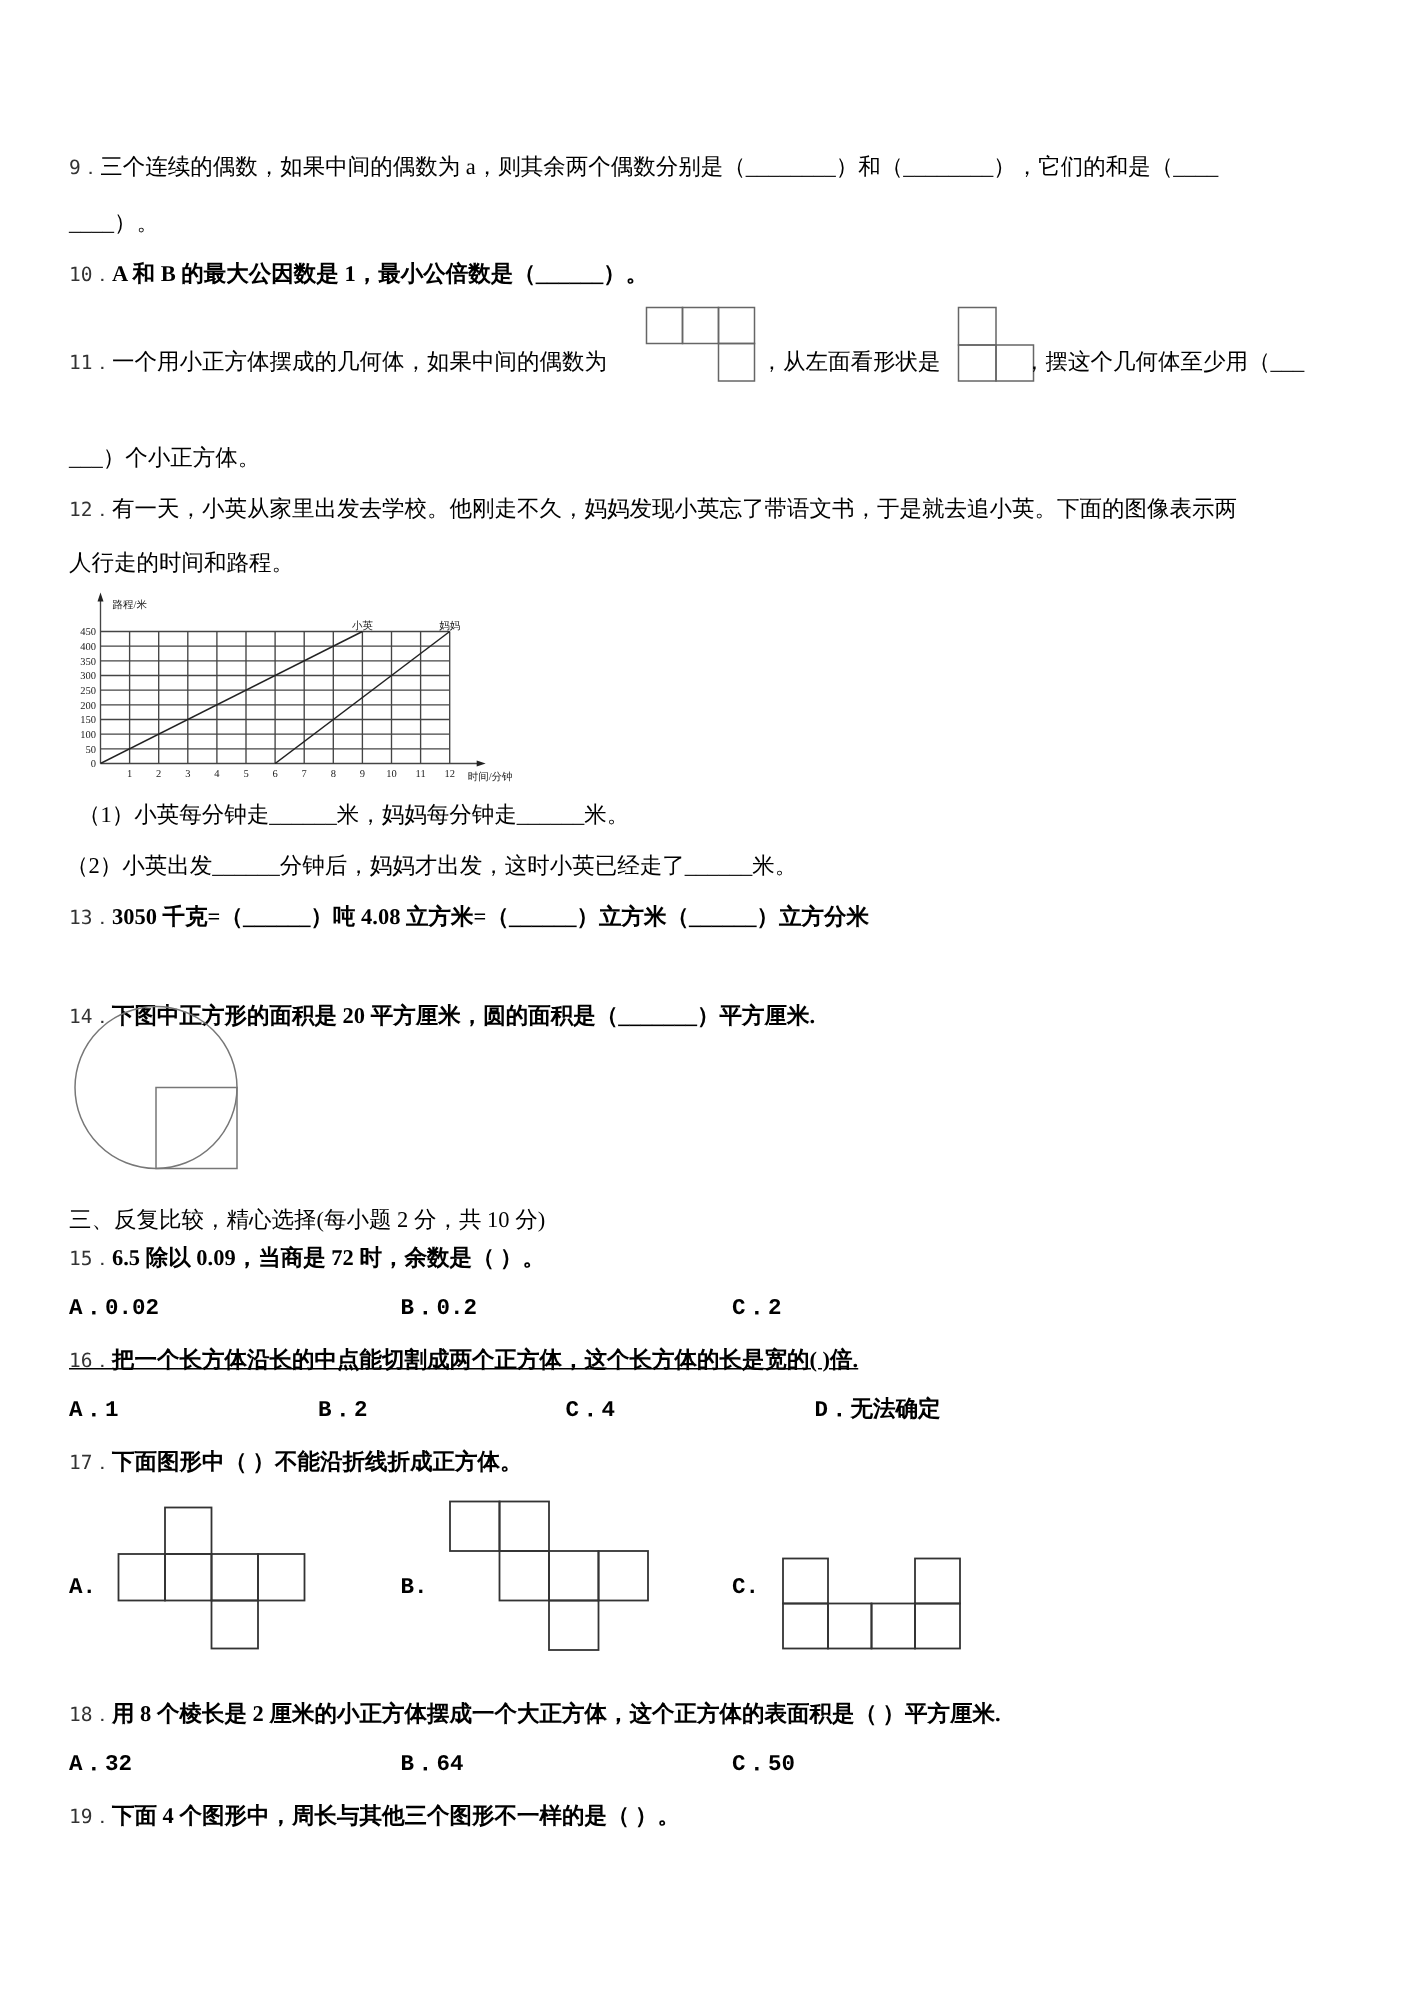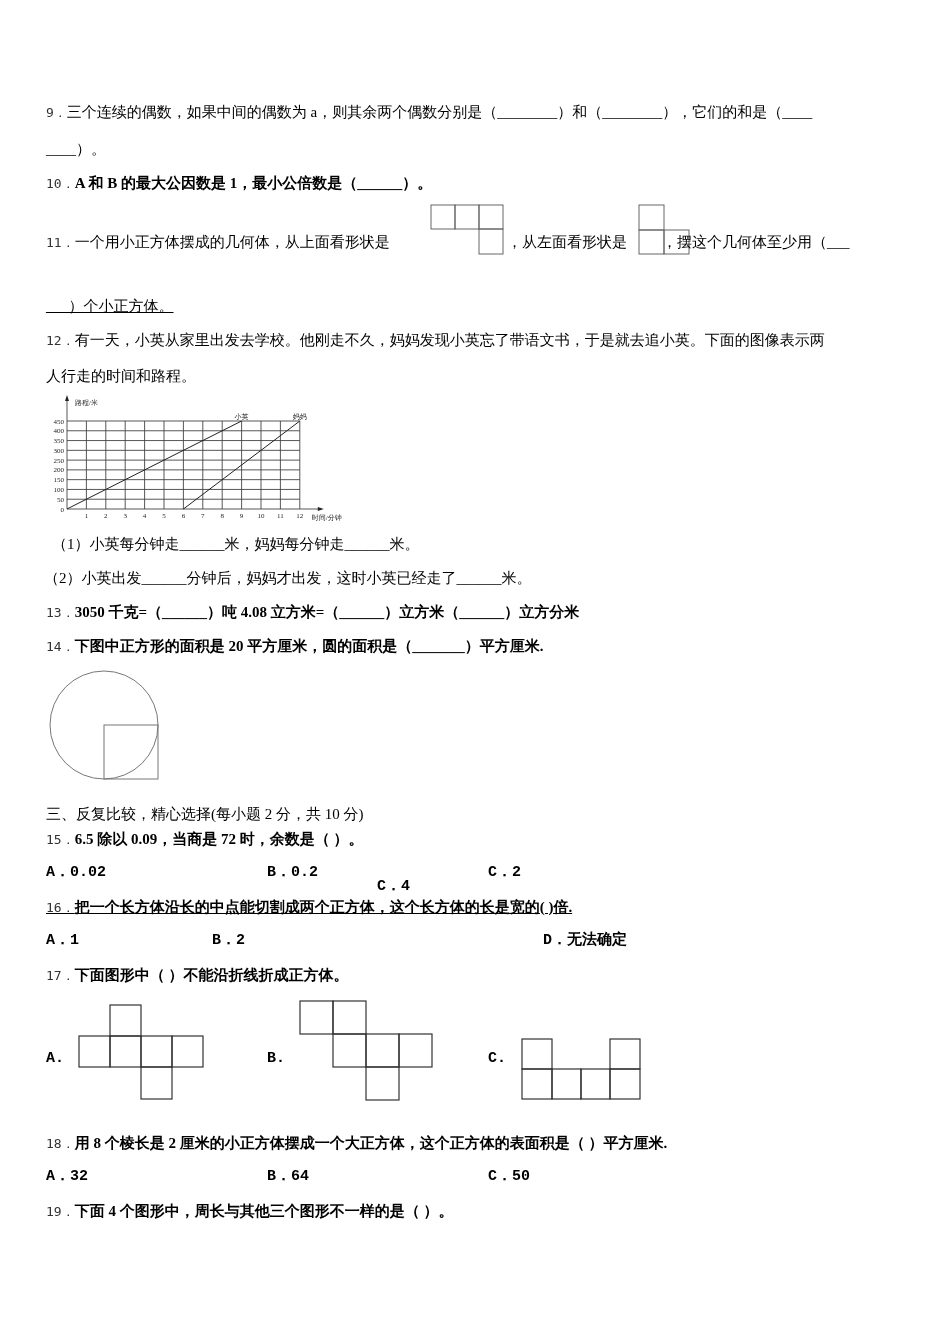--- a/index.html
+++ b/index.html
@@ -21,44 +21,44 @@
 </div>
 <div class="line" style="top:139px;">
   <span>____）。</span>
 </div>
 
 <div class="line" style="top:173px;">
   <span class="num">10．</span><span class="b">A 和 B 的最大公因数是 1，最小公倍数是（______）。</span>
 </div>
 
 <div class="line" style="top:232px;">
-  <span class="num">11．</span><span>一个用小正方体摆成的几何体，从上面看形状是</span>
+  <span class="num">11．</span><span>一个用小正方体摆成的几何体，如果中间的偶数为</span>
 </div>
 <svg style="left:430px; top:204px;" width="76" height="52">
   <g fill="none" stroke="#666" stroke-width="1">
     <rect x="1" y="1" width="24" height="24"></rect>
     <rect x="25" y="1" width="24" height="24"></rect>
     <rect x="49" y="1" width="24" height="24"></rect>
     <rect x="49" y="25" width="24" height="25"></rect>
   </g>
 </svg>
 <div class="line" style="top:232px; left:507px;">
   <span>，从左面看形状是</span>
 </div>
 <svg style="left:638px; top:204px;" width="54" height="52">
   <g fill="none" stroke="#666" stroke-width="1">
     <rect x="1" y="1" width="25" height="25"></rect>
     <rect x="1" y="26" width="25" height="24"></rect>
     <rect x="26" y="26" width="25" height="24"></rect>
   </g>
 </svg>
-<div class="line" style="top:232px; left:662px;">
+<div class="line" style="top:232px; left:682px;">
   <span>，摆这个几何体至少用（___</span>
 </div>
-<div class="line" style="top:296px;text-decoration:underline;">
+<div class="line" style="top:296px;">
   <span>___）个小正方体。</span>
 </div>
 
 <div class="line" style="top:330px;">
   <span class="num">12．</span><span>有一天，小英从家里出发去学校。他刚走不久，妈妈发现小英忘了带语文书，于是就去追小英。下面的图像表示两</span>
 </div>
 <div class="line" style="top:366px;">
   <span>人行走的时间和路程。</span>
 </div>
 
@@ -128,21 +128,21 @@
   <span>（1）小英每分钟走______米，妈妈每分钟走______米。</span>
 </div>
 <div class="line" style="top:568px; left:44px;">
   <span>（2）小英出发______分钟后，妈妈才出发，这时小英已经走了______米。</span>
 </div>
 
 <div class="line" style="top:602px;">
   <span class="num">13．</span><span class="b">3050 千克=（______）吨  4.08 立方米=（______）立方米（______）立方分米</span>
 </div>
 
-<div class="line" style="top:636px;">
+<div class="line" style="top:668px;">
   <span class="num">14．</span><span class="b">下图中正方形的面积是 20 平方厘米，圆的面积是（_______）平方厘米.</span>
 </div>
 <svg style="left:44px; top:668px;" width="120" height="116">
   <circle cx="60" cy="57" r="54" fill="none" stroke="#777" stroke-width="1"></circle>
   <rect x="60" y="57" width="54" height="54" fill="none" stroke="#777" stroke-width="1"></rect>
 </svg>
 
 <div class="line" style="top:804px;">
   <span>三、反复比较，精心选择(每小题 2 分，共 10 分)</span>
 </div>
@@ -162,21 +162,21 @@
 
 <div class="line" style="top:897px;text-decoration:underline;">
   <span class="num">16．</span><span class="b">把一个长方体沿长的中点能切割成两个正方体，这个长方体的长是宽的(    )倍.</span>
 </div>
 <div class="opt" style="top:931px; left:46px;">
   <span>A．</span><span>1</span>
 </div>
 <div class="opt" style="top:931px; left:212px;">
   <span>B．</span><span>2</span>
 </div>
-<div class="opt" style="top:877px; left:377px;">
+<div class="opt" style="top:931px; left:377px;">
   <span>C．</span><span>4</span>
 </div>
 <div class="opt" style="top:931px; left:543px;text-align:center;">
   <span>D．</span><span>无法确定</span>
 </div>
 
 <div class="line" style="top:965px;">
   <span class="num">17．</span><span class="b">下面图形中（    ）不能沿折线折成正方体。</span>
 </div>
 

